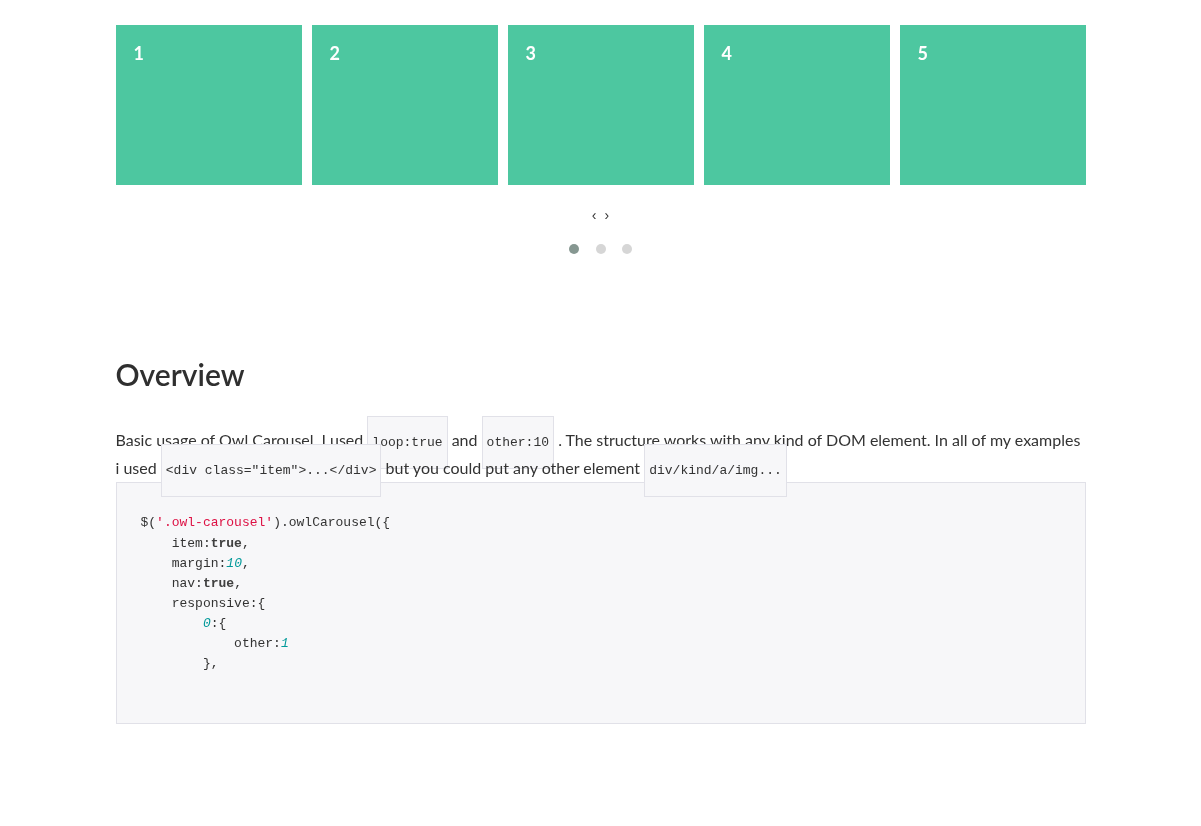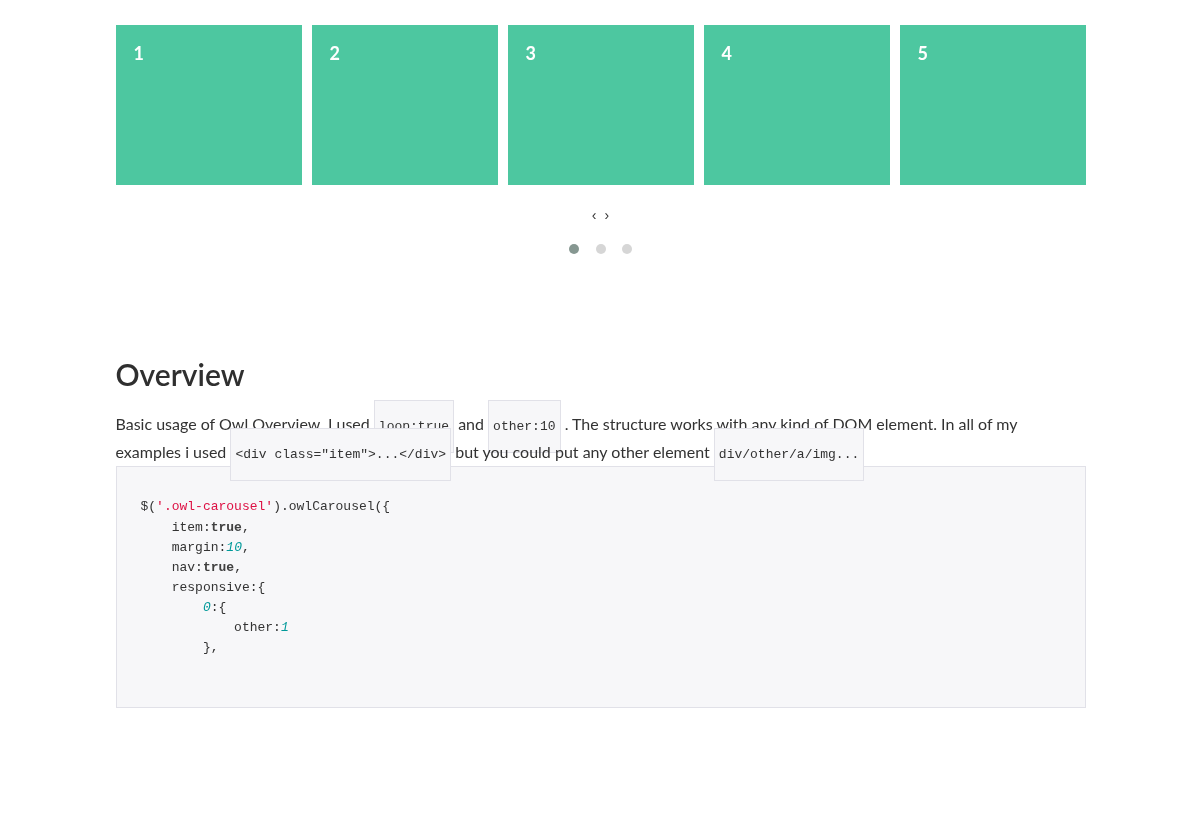--- a/index.html
+++ b/index.html
@@ -56,21 +56,21 @@
     margin: 0 6px;
     cursor: pointer;
   }
   .carousel-dots .dot.active { background: #869791; }
 
   h1 {
     font-size: 30px;
     font-weight: 600;
     color: #2f2f2f;
     margin-top: 90px;
-    margin-bottom: 12px;
+    margin-bottom: 28px;
   }
   h1.setup { margin-top: 80px; margin-bottom: 24px; }
 
   p.overview-text {
     font-size: 16px;
     color: #333;
     line-height: 1.7;
   }
   code.inline {
     background: #f7f7f9;
@@ -119,28 +119,28 @@
 
   <div class="carousel-dots">
     <span class="dot active"></span>
     <span class="dot"></span>
     <span class="dot"></span>
   </div>
 
   <h1>Overview</h1>
 
   <p class="overview-text">
-    <span>Basic usage of Owl Overview. I used </span>
+    <span>Basic usage of Owl Carousel. I used </span>
     <code class="inline">loop:true</code>
     <span> and </span>
     <code class="inline">other:10</code>
     <span>. The structure works with any kind of DOM element. In all of my examples i used </span>
     <code class="inline">&lt;div class="item"&gt;...&lt;/div&gt;</code>
     <span> but you could put any other element </span>
-    <code class="inline">div/other/a/img...</code>
+    <code class="inline">div/kind/a/img...</code>
     <span></span>
   </p>
 
 
   <pre class="code-block"><span class="nm">$(</span><span class="str">'.owl-carousel'</span><span class="nm">).owlCarousel({</span>
 <span class="nm">    item:</span><span class="kw">true</span><span class="pun">,</span>
 <span class="nm">    margin:</span><span class="num">10</span><span class="pun">,</span>
 <span class="nm">    nav:</span><span class="kw">true</span><span class="pun">,</span>
 <span class="nm">    responsive:{</span>
 <span class="nm">        </span><span class="num">0</span><span class="nm">:{</span>

